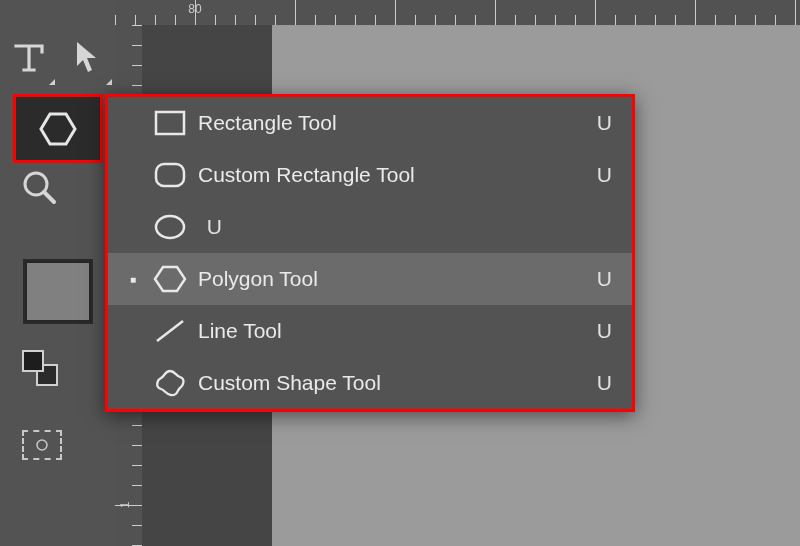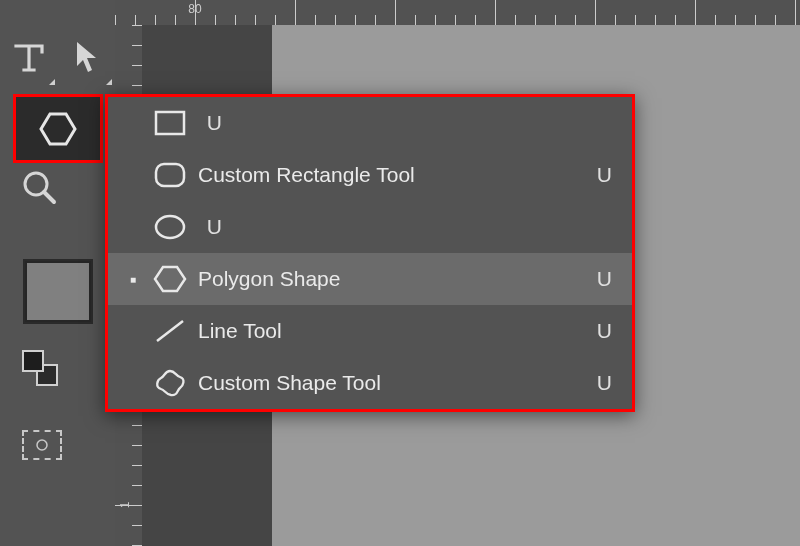--- a/index.html
+++ b/index.html
@@ -331,20 +331,21 @@
 </div>
 
 <div class="flyout">
   <div class="flyout-item">
     <span class="fi-check"></span>
     <span class="fi-icon">
       <svg width="34" height="28" viewBox="0 0 34 28">
           <rect x="3" y="3" width="28" height="22" stroke="#e8e8e8" stroke-width="2.5" fill="none"></rect>
         </svg>
     </span>
+    <span class="fi-label">Rectangle Tool</span>
     <span class="fi-shortcut">U</span>
   </div>
   <div class="flyout-item">
     <span class="fi-check"></span>
     <span class="fi-icon">
       <svg width="34" height="28" viewBox="0 0 34 28">
           <rect x="3" y="3" width="28" height="22" rx="8" ry="8" stroke="#e8e8e8" stroke-width="2.5" fill="none"></rect>
         </svg>
     </span>
     <span class="fi-label">Custom Rectangle Tool</span>
@@ -359,21 +360,21 @@
     </span>
     <span class="fi-shortcut">U</span>
   </div>
   <div class="flyout-item active">
     <span class="fi-check">■</span>
     <span class="fi-icon">
       <svg width="34" height="30" viewBox="0 0 34 30">
           <polygon points="10,3 24,3 32,15 24,27 10,27 2,15" stroke="#e8e8e8" stroke-width="2.5" fill="none"></polygon>
         </svg>
     </span>
-    <span class="fi-label">Polygon Shape</span>
+    <span class="fi-label">Polygon Tool</span>
     <span class="fi-shortcut">U</span>
   </div>
   <div class="flyout-item">
     <span class="fi-check"></span>
     <span class="fi-icon">
       <svg width="34" height="28" viewBox="0 0 34 28">
           <line x1="4" y1="24" x2="30" y2="4" stroke="#e8e8e8" stroke-width="2.5"></line>
         </svg>
     </span>
     <span class="fi-label">Line Tool</span>

